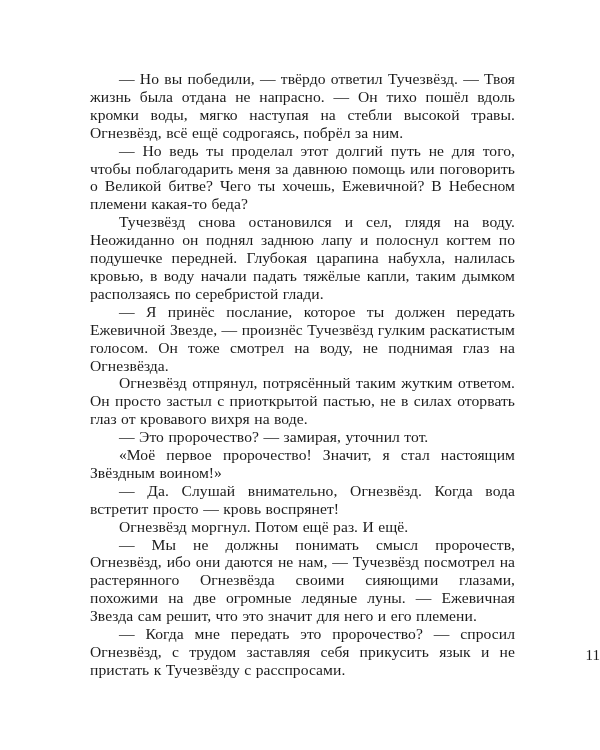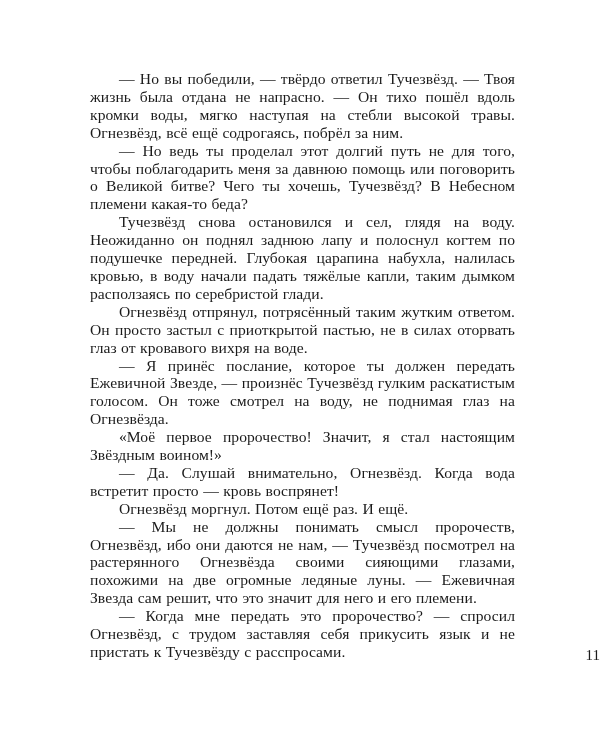--- a/index.html
+++ b/index.html
@@ -41,24 +41,25 @@
       font-size: 15px;
       color: #1b1b1b;
     }
   </style>
 </head>
 <body>
 
 <div class="book-page">
   <div class="page-text">
     <p>— Но вы победили, — твёрдо ответил Тучезвёзд. — Твоя жизнь была отдана не напрасно. — Он тихо пошёл вдоль кромки воды, мягко наступая на стебли высокой травы. Огнезвёзд, всё ещё содрогаясь, побрёл за ним.</p>
-    <p>— Но ведь ты проделал этот долгий путь не для того, чтобы поблагодарить меня за давнюю помощь или поговорить о Великой битве? Чего ты хочешь, Тучезвёзд? В Небесном племени какая-то беда?</p>
+    <p>— Но ведь ты проделал этот долгий путь не для того, чтобы поблагодарить меня за давнюю помощь или поговорить о Великой битве? Чего ты хочешь, Ежевичной? В Небесном племени какая-то беда?</p>
     <p>Тучезвёзд снова остановился и сел, глядя на воду. Неожиданно он поднял заднюю лапу и полоснул когтем по подушечке передней. Глубокая царапина набухла, налилась кровью, в воду начали падать тяжёлые капли, таким дымком расползаясь по серебристой глади.</p>
+    <p>— Я принёс послание, которое ты должен передать Ежевичной Звезде, — произнёс Тучезвёзд гулким раскатистым голосом. Он тоже смотрел на воду, не поднимая глаз на Огнезвёзда.</p>
     <p>Огнезвёзд отпрянул, потрясённый таким жутким ответом. Он просто застыл с приоткрытой пастью, не в силах оторвать глаз от кровавого вихря на воде.</p>
-    <p>— Я принёс послание, которое ты должен передать Ежевичной Звезде, — произнёс Тучезвёзд гулким раскатистым голосом. Он тоже смотрел на воду, не поднимая глаз на Огнезвёзда.</p>
+    <p>— Это пророчество? — замирая, уточнил тот.</p>
     <p>«Моё первое пророчество! Значит, я стал настоящим Звёздным воином!»</p>
     <p>— Да. Слушай внимательно, Огнезвёзд. Когда вода встретит просто — кровь воспрянет!</p>
     <p>Огнезвёзд моргнул. Потом ещё раз. И ещё.</p>
     <p>— Мы не должны понимать смысл пророчеств, Огнезвёзд, ибо они даются не нам, — Тучезвёзд посмотрел на растерянного Огнезвёзда своими сияющими глазами, похожими на две огромные ледяные луны. — Ежевичная Звезда сам решит, что это значит для него и его племени.</p>
     <p>— Когда мне передать это пророчество? — спросил Огнезвёзд, с трудом заставляя себя прикусить язык и не пристать к Тучезвёзду с расспросами.</p>
   </div>
   <div class="page-number">11</div>
 </div>
 
 </body></html>

